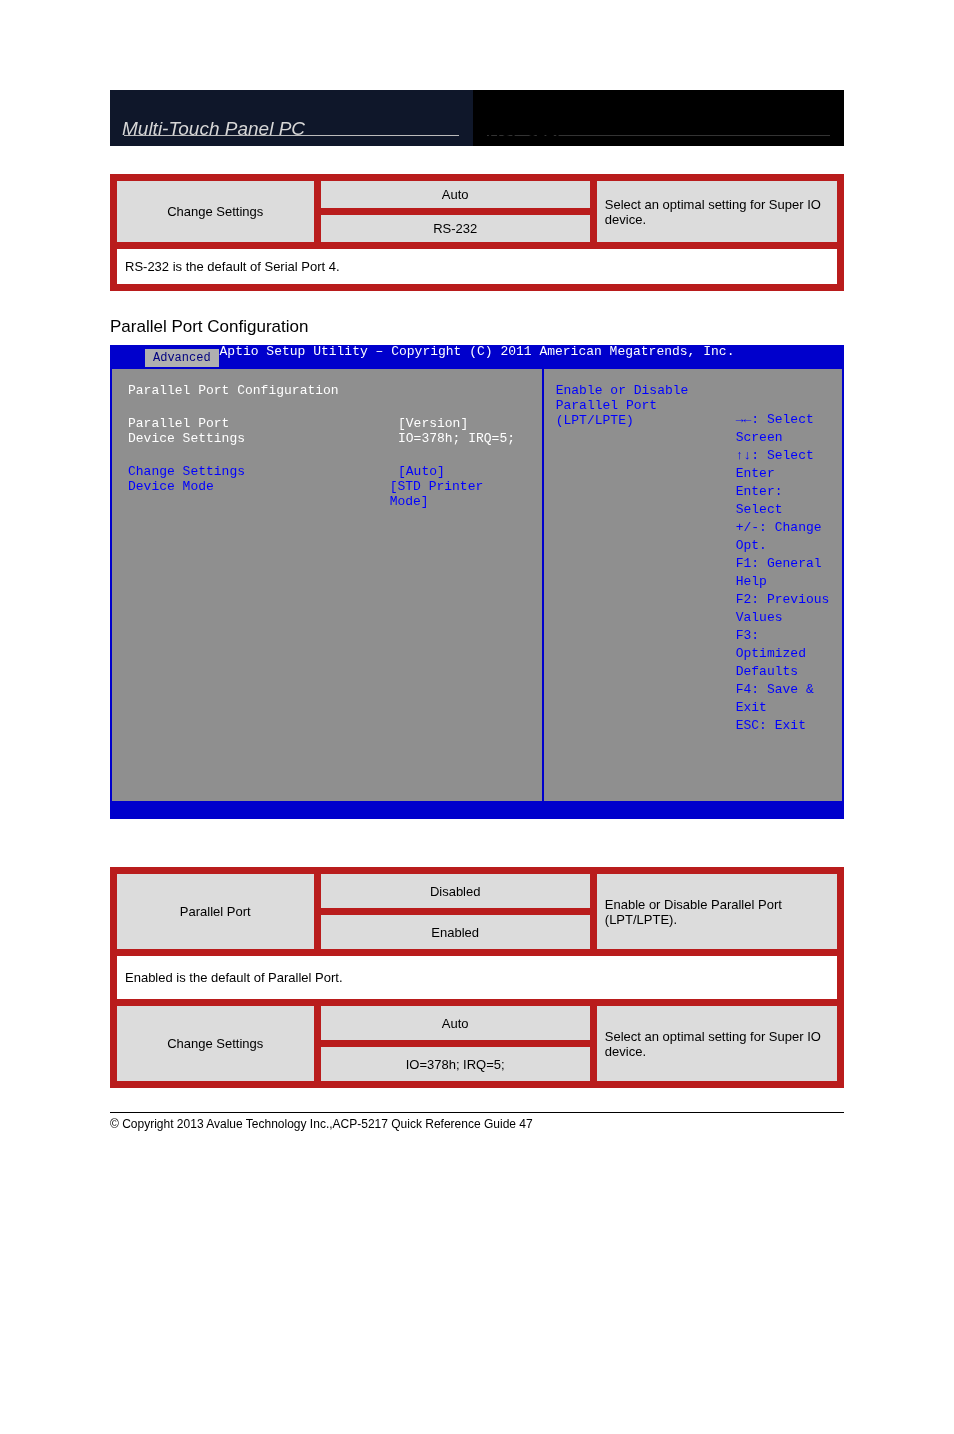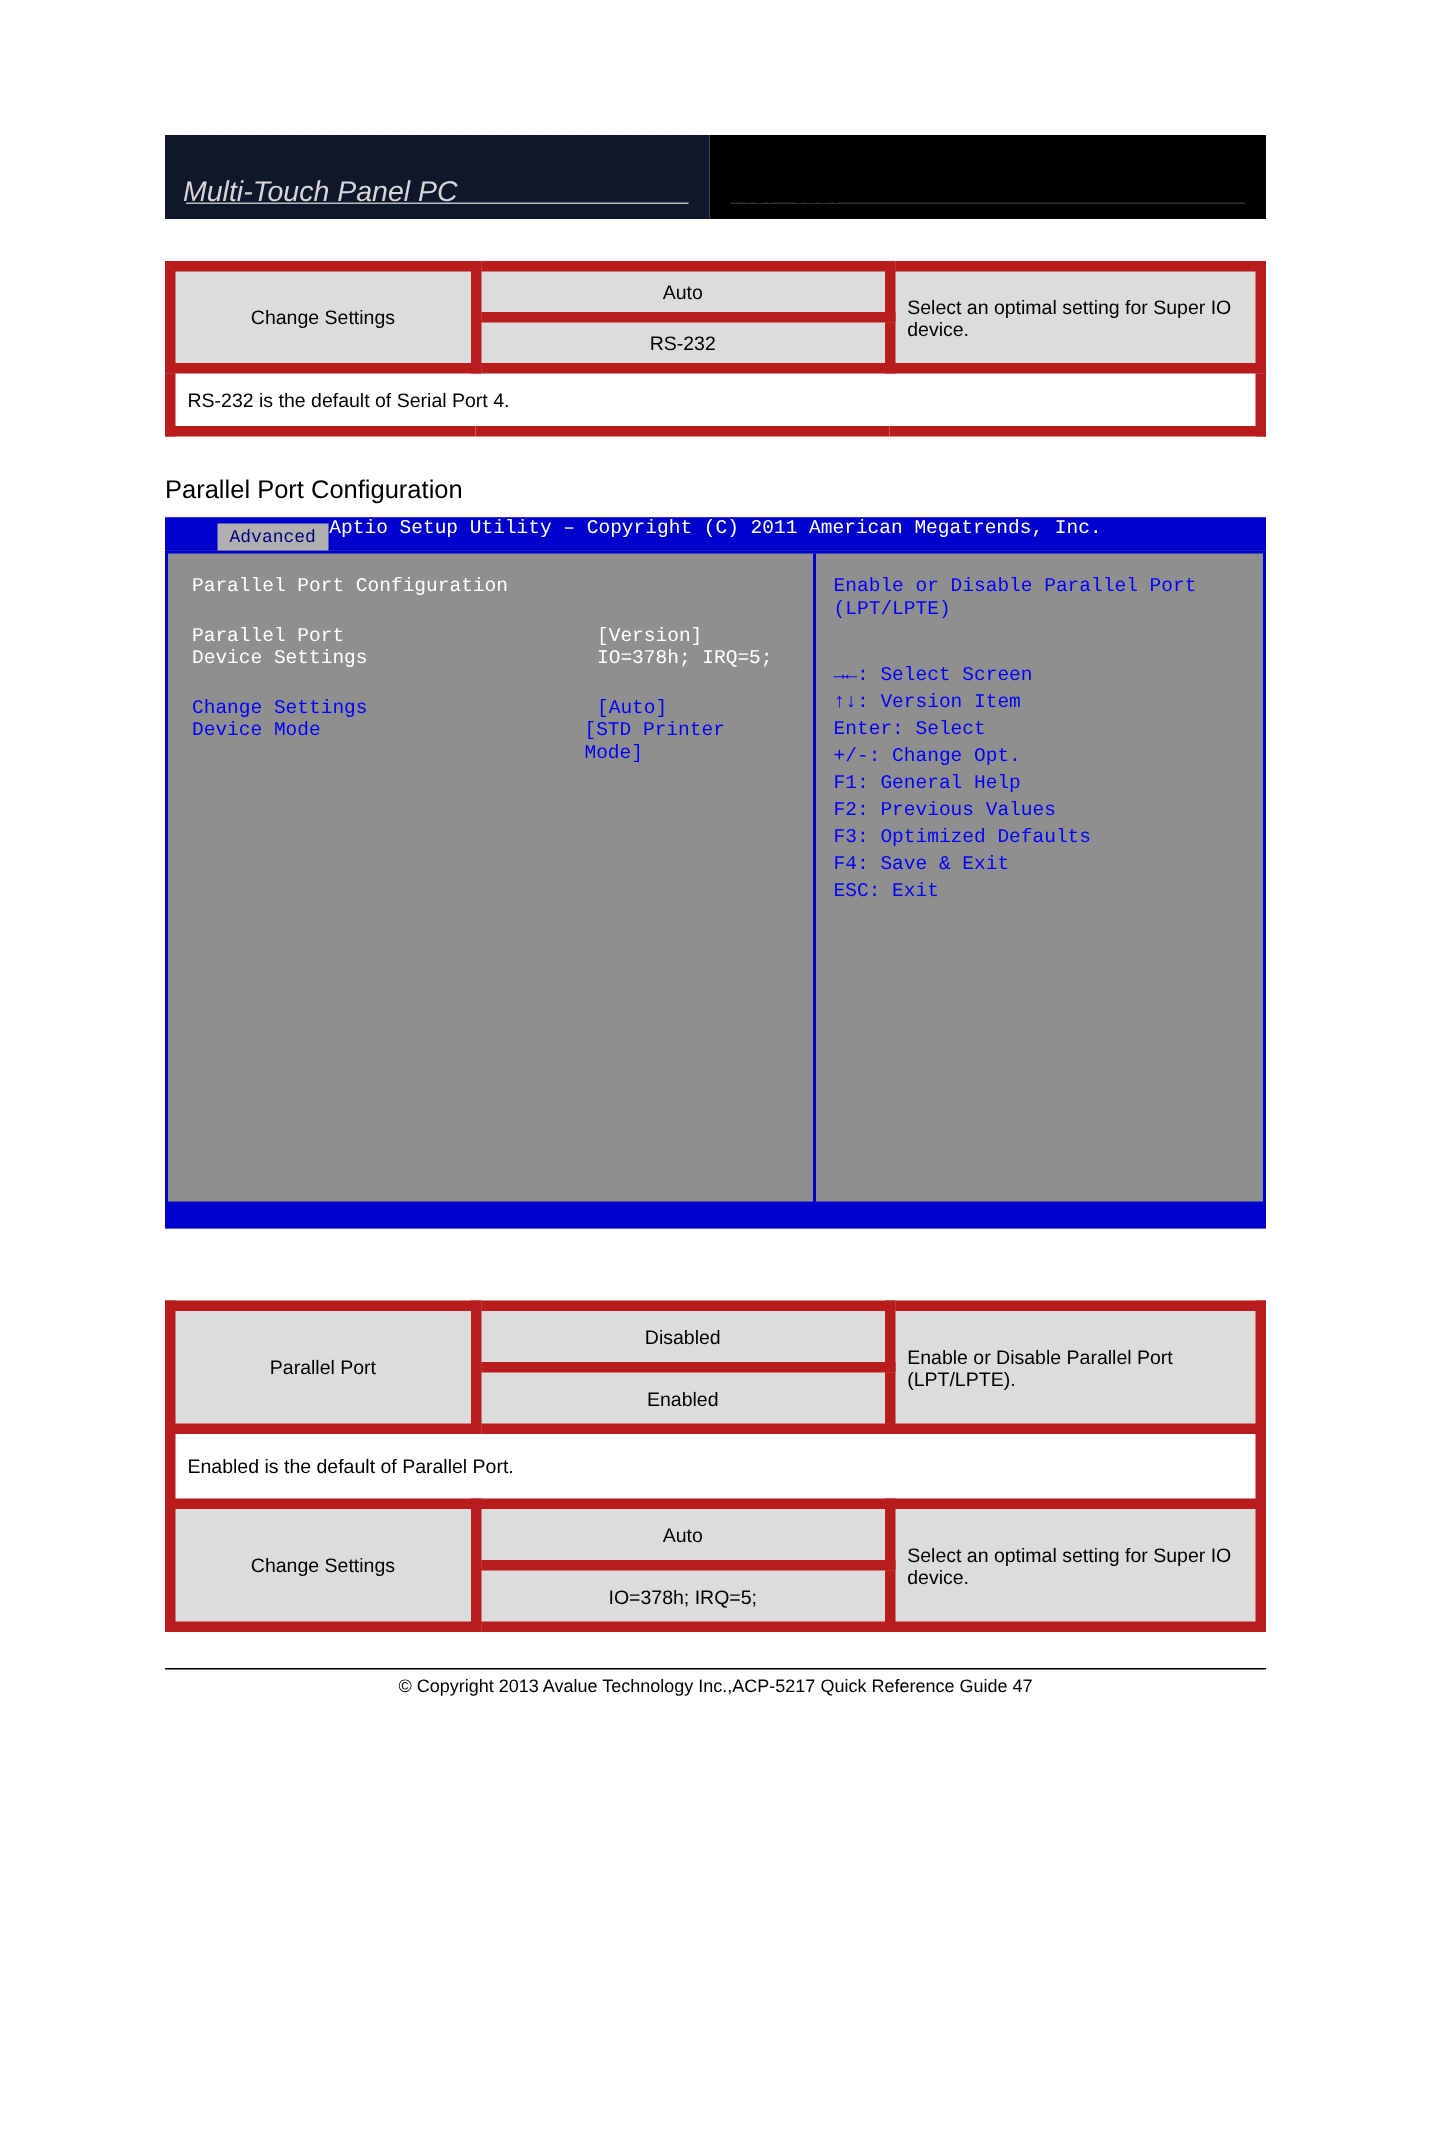--- a/index.html
+++ b/index.html
@@ -123,21 +123,21 @@
   }
   .bios-left {
     flex: 1.45;
     border-right: 2px solid #0000cc;
     padding: 14px 16px;
   }
   .bios-right {
     flex: 1;
     padding: 14px 12px;
     display: flex;
-    flex-direction: column;
+    flex-direction: row;
     color: #0000ff;
   }
   .bios-left .row { display: flex; }
   .bios-left .lbl { width: 270px; white-space: nowrap; }
   .bios-left .val { color: #fff; }
   .bios-left .sel { color: #0000ff; }
   .bios-white .lbl, .bios-white .val { color: #fff; }
   .bios-footer {
     background: #0000cc;
     color: #fff;
@@ -148,21 +148,21 @@
     margin-bottom: -16px;
     line-height: 16px;
   }
   .bios-help { line-height: 18px; margin-top: 28px; }
   
   .footer {
     margin-top: 24px;
     border-top: 1px solid #000;
     padding-top: 4px;
     display: flex;
-    justify-content: center;
+    justify-content: flex-start;
     font-size: 12px;
   }
 </style>
 </head>
 <body>
 
 <div class="page">
 
   <div class="hdr-bar">
     <div class="hdr-left">
@@ -219,21 +219,21 @@
         </div>
         <div class="row">
           <span class="lbl sel">Device Mode</span>
           <span class="val sel">[STD Printer Mode]</span>
         </div>
       </div>
       <div class="bios-right">
         <div>Enable or Disable Parallel Port (LPT/LPTE)</div>
         <div class="bios-help">
           <div>→←: Select Screen</div>
-          <div>↑↓: Version Item</div>
+          <div>↑↓: Select Enter</div>
           <div>Enter: Select</div>
           <div>+/-: Change Opt.</div>
           <div>F1: General Help</div>
           <div>F2: Previous Values</div>
           <div>F3: Optimized Defaults</div>
           <div>F4: Save &amp; Exit</div>
           <div>ESC: Exit</div>
         </div>
       </div>
     </div>

